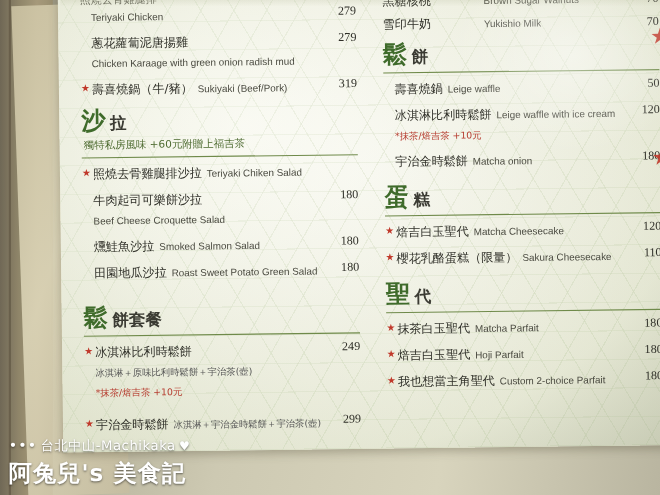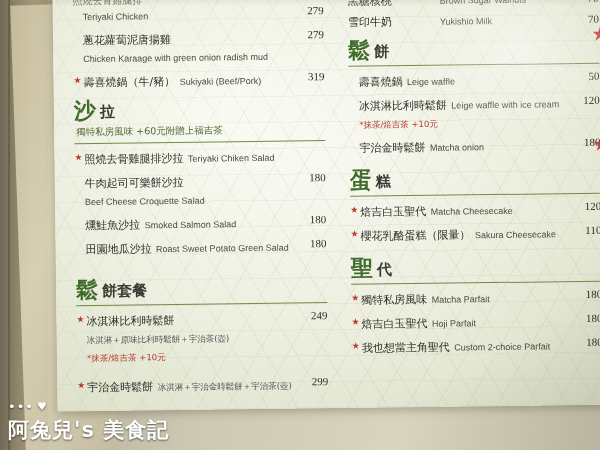--- a/index.html
+++ b/index.html
@@ -451,21 +451,21 @@
 
         <div class="section-head" style="margin-top:14px;">
           <span class="kanji-badge">聖</span>
           <span class="kanji-rest">代</span>
         </div>
         <div class="head-rule"></div>
 
         <div class="item">
           <span class="star">★</span>
           <span class="names">
-            <span class="name-zh">獨特私房風味</span>
+            <span class="name-zh">抹茶白玉聖代</span>
             <span class="name-en">Matcha Parfait</span>
           </span>
           <span class="price">180</span>
         </div>
         <div class="item">
           <span class="star">★</span>
           <span class="names">
             <span class="name-zh">焙吉白玉聖代</span>
             <span class="name-en">Hoji Parfait</span>
           </span>
@@ -487,17 +487,18 @@
     <div class="seal">★</div>
     <div class="seal seal2">★</div>
   </div>
 
   <div class="blur-top"></div>
   <div class="glare"></div>
 
   <div class="watermark">
     <div class="wm-line1">
       <span class="wm-dots">•••</span>
+      <span>台北中山-Machikaka</span>
       <span class="wm-heart">♥</span>
     </div>
     <div class="wm-line2">阿兔兒's 美食記</div>
   </div>
 </div>
 
 </body></html>

